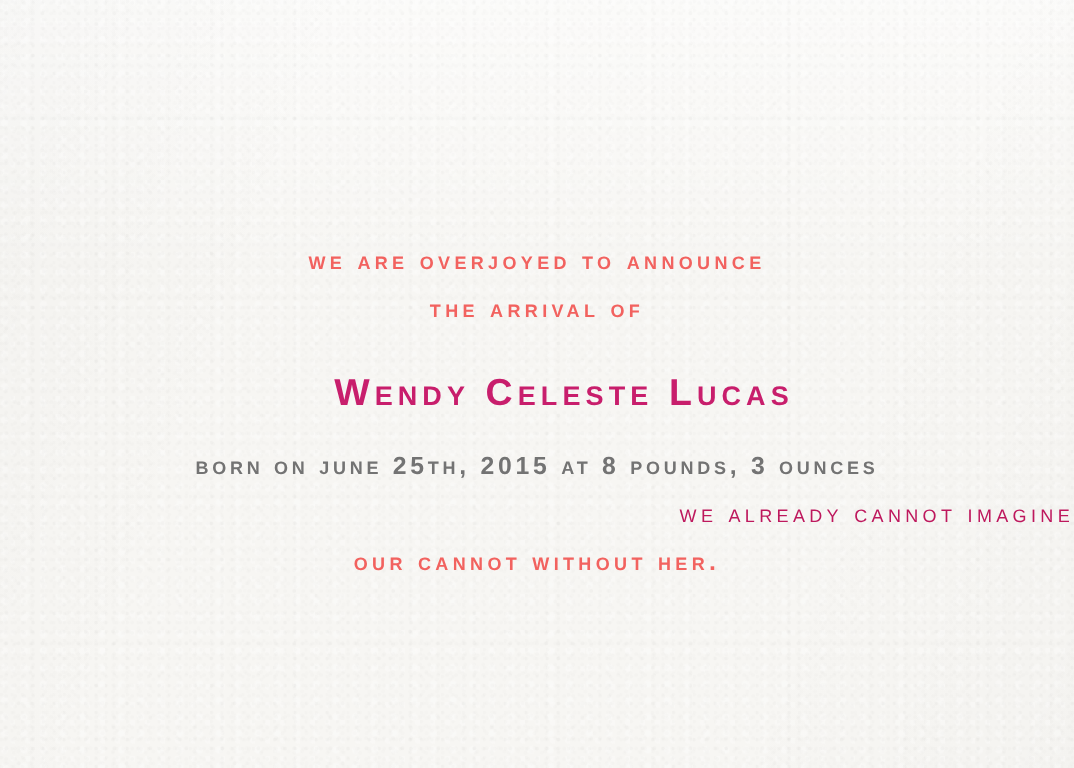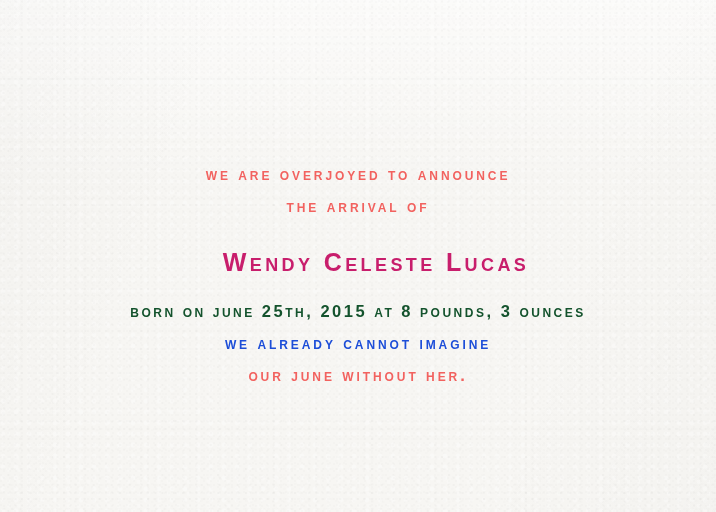--- a/index.html
+++ b/index.html
@@ -99,34 +99,35 @@
     font-size: 25px;
     font-weight: 700;
     letter-spacing: 3.4px;
     line-height: 30px;
     margin-top: 25px;
     padding-left: 36px;
   }
 
   
   .details {
-    color: #14532d;
+    color: #737373;
     font-size: 16.5px;
     font-weight: 700;
     letter-spacing: 2.5px;
     line-height: 31px;
     margin-top: 19px;
   }
 
   .closing {
-    color: #1d4ed8;
+    color: #be185d;
     font-size: 16.5px;
-    font-weight: 700;
+    font-weight: 400;
     letter-spacing: 2.9px;
     line-height: 32px;
+    text-align: right;
   }
 
   .closing-2 {
     color: #f2625f;
     font-size: 16.5px;
     font-weight: 700;
     letter-spacing: 2.9px;
     line-height: 32px;
   }
 </style>
@@ -143,16 +144,16 @@
     <span class="line intro">we are overjoyed to announce</span>
 
     <span class="line intro-2">the arrival of</span>
 
     <span class="line name">Wendy Celeste Lucas</span>
 
     <span class="line details">born on june 25th, 2015 at 8 pounds, 3 ounces</span>
 
     <span class="line closing">we already cannot imagine</span>
 
-    <span class="line closing-2">our june without her.</span>
+    <span class="line closing-2">our cannot without her.</span>
 
   </div>
 </div>
 
 </body></html>

